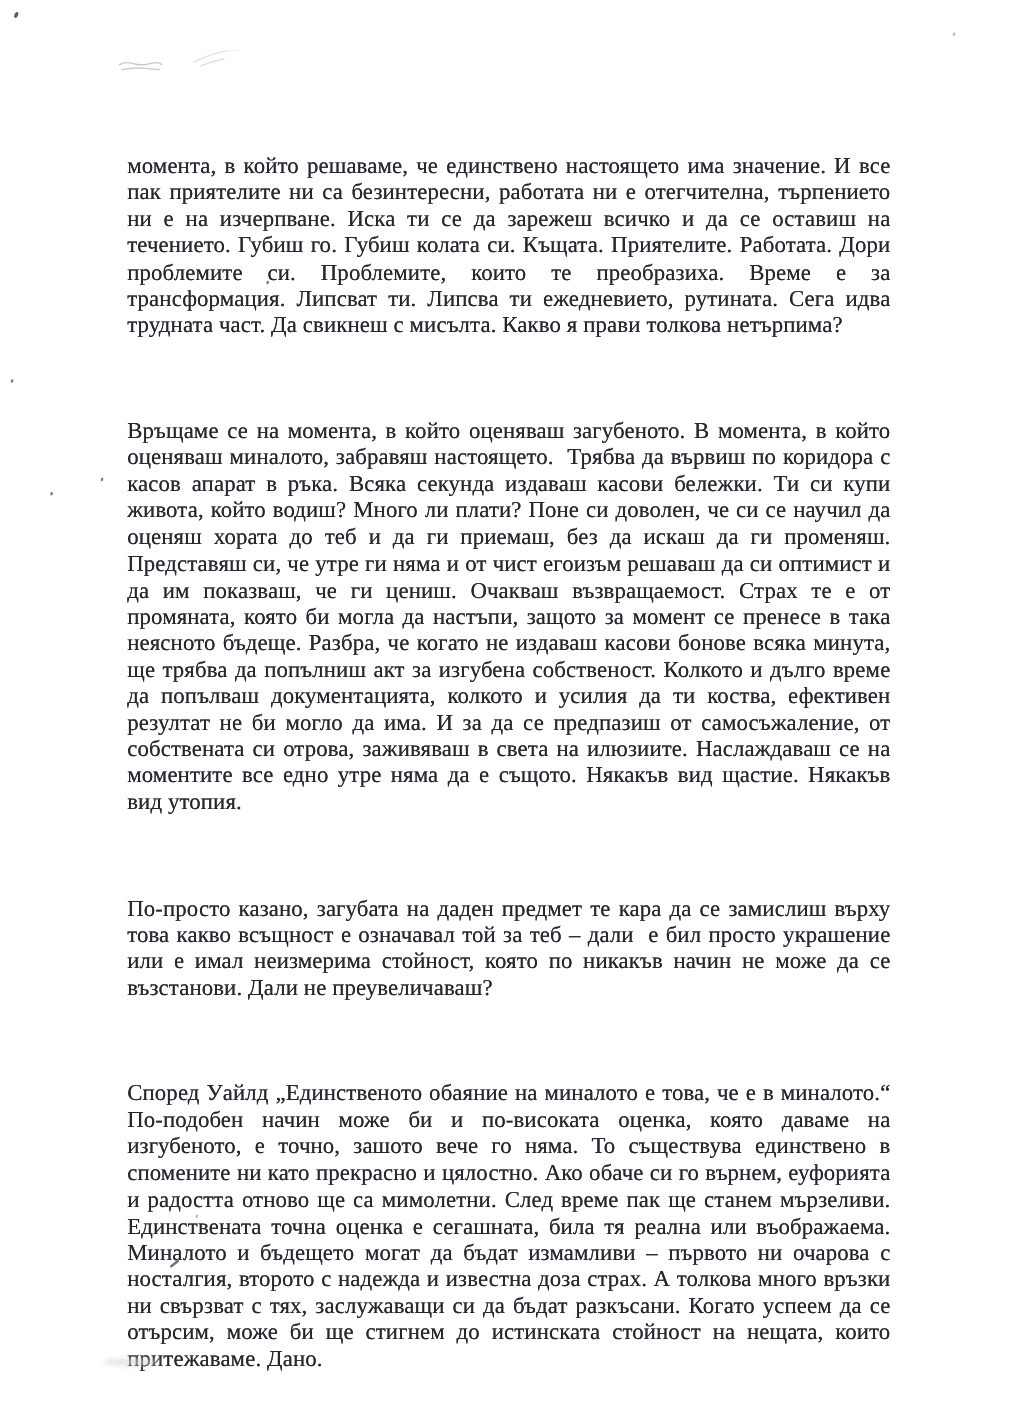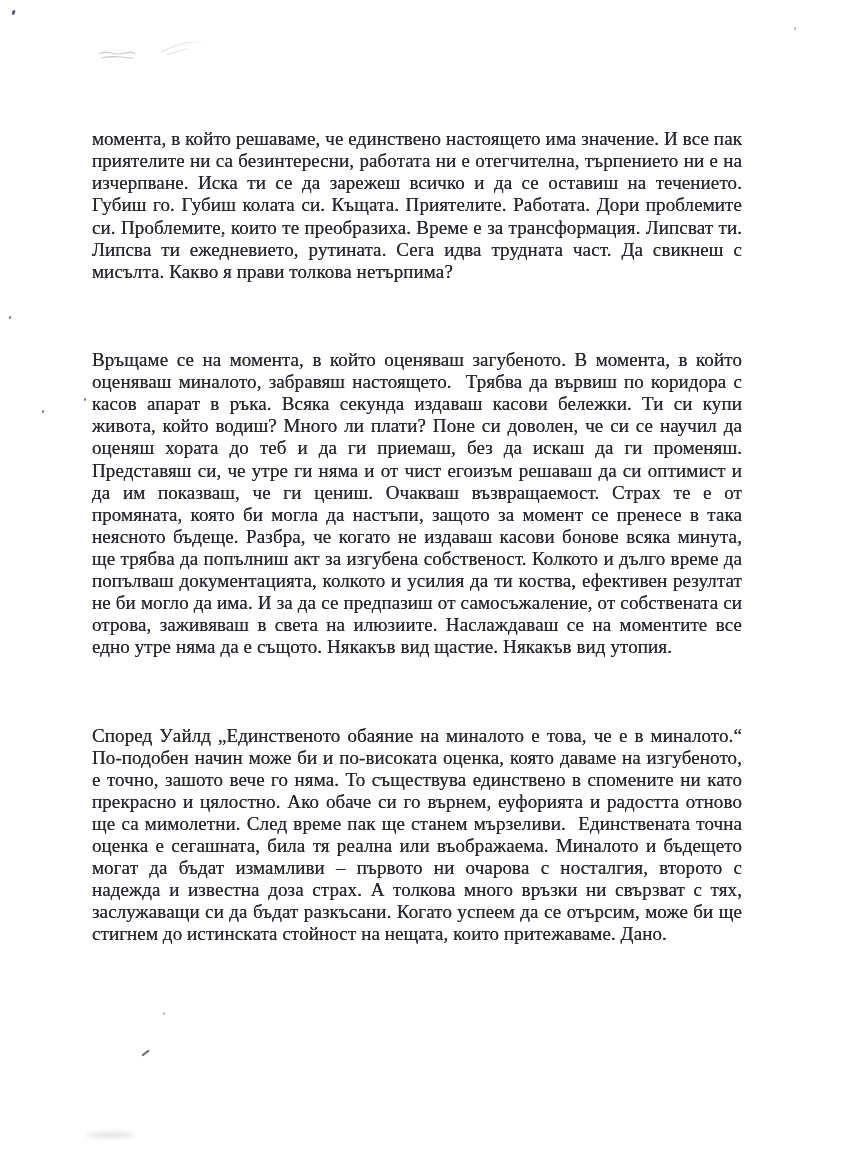--- a/index.html
+++ b/index.html
@@ -24,21 +24,21 @@
     left: 92px; top: 84px;
     width: 650px;
     color: var(--ink);
     font-size: 19px;
     line-height: 22.1px;
     text-align: justify;
     white-space: pre-wrap;
     text-shadow: 0 0 0.45px rgba(38,39,47,0.85);
     letter-spacing: 0.1px;
   }
-  .text-block p { margin: 0 0 22px 0; }
+  .text-block p { margin: 0 0 22px 14px; }
   .text-block p:last-child { margin-bottom: 0; }
 
   
   .artifact { position: absolute; pointer-events: none; }
   .speck {
     width: 3px; height: 5px;
     background: #5a5a6e;
     border-radius: 60% 40% 50% 50%;
     transform: rotate(20deg);
   }
@@ -61,20 +61,21 @@
   }
 </style>
 </head>
 <body>
 
 <div class="page">
 
   <article class="text-block">
     <p>момента, в който решаваме, че единствено настоящето има значение. И все пак приятелите ни са безинтересни, работата ни е отегчителна, търпението ни е на изчерпване. Иска ти се да зарежеш всичко и да се оставиш на течението. Губиш го. Губиш колата си. Къщата. Приятелите. Работата. Дори проблемите си. Проблемите, които те преобразиха. Време е за трансформация. Липсват ти. Липсва ти ежедневието, рутината. Сега идва трудната част. Да свикнеш с мисълта. Какво я прави толкова нетърпима?</p>
     <p>Връщаме се на момента, в който оценяваш загубеното. В момента, в който оценяваш миналото, забравяш настоящето.  Трябва да вървиш по коридора с касов апарат в ръка. Всяка секунда издаваш касови бележки. Ти си купи живота, който водиш? Много ли плати? Поне си доволен, че си се научил да оценяш хората до теб и да ги приемаш, без да искаш да ги променяш. Представяш си, че утре ги няма и от чист егоизъм решаваш да си оптимист и да им показваш, че ги цениш. Очакваш възвращаемост. Страх те е от промяната, която би могла да настъпи, защото за момент се пренесе в така неясното бъдеще. Разбра, че когато не издаваш касови бонове всяка минута, ще трябва да попълниш акт за изгубена собственост. Колкото и дълго време да попълваш документацията, колкото и усилия да ти коства, ефективен резултат не би могло да има. И за да се предпазиш от самосъжаление, от собствената си отрова, заживяваш в света на илюзиите. Наслаждаваш се на моментите все едно утре няма да е същото. Някакъв вид щастие. Някакъв вид утопия.</p>
+    <p>По-просто казано, загубата на даден предмет те кара да се замислиш върху това какво всъщност е означавал той за теб – дали  е бил просто украшение или е имал неизмерима стойност, която по никакъв начин не може да се възстанови. Дали не преувеличаваш?</p>
     <p>Според Уайлд „Единственото обаяние на миналото е това, че е в миналото.“  По-подобен начин може би и по-високата оценка, която даваме на изгубеното, е точно, зашото вече го няма. То съществува единствено в спомените ни като прекрасно и цялостно. Ако обаче си го върнем, еуфорията и радостта отново ще са мимолетни. След време пак ще станем мързеливи.  Единствената точна оценка е сегашната, била тя реална или въображаема. Миналото и бъдещето могат да бъдат измамливи – първото ни очарова с носталгия, второто с надежда и известна доза страх. А толкова много връзки ни свързват с тях, заслужаващи си да бъдат разкъсани. Когато успеем да се отърсим, може би ще стигнем до истинската стойност на нещата, които притежаваме. Дано.</p>
   </article>
 
   <div class="artifact speck" style="left:12px; top:10px;"></div>
 
   <svg class="artifact" style="left:95px; top:42px;" width="110" height="24" aria-hidden="true">
     <path class="pencil" d="M4,12 q6,-3 12,-1 t14,0 t10,1 M6,16 q10,-2 20,-1 t12,1"></path>
     <path class="pencil lighter" d="M66,10 q12,-6 24,-9 q8,-2 16,-1 M72,13 q10,-4 20,-6"></path>
   </svg>
 

